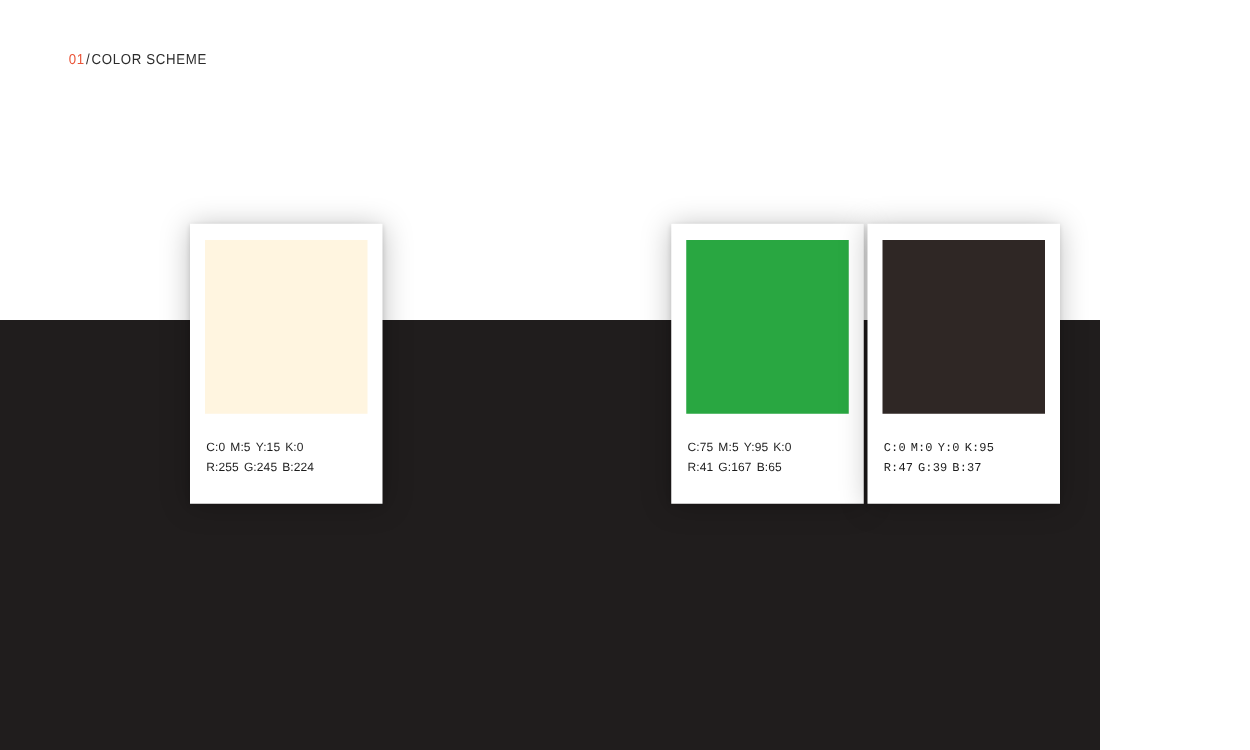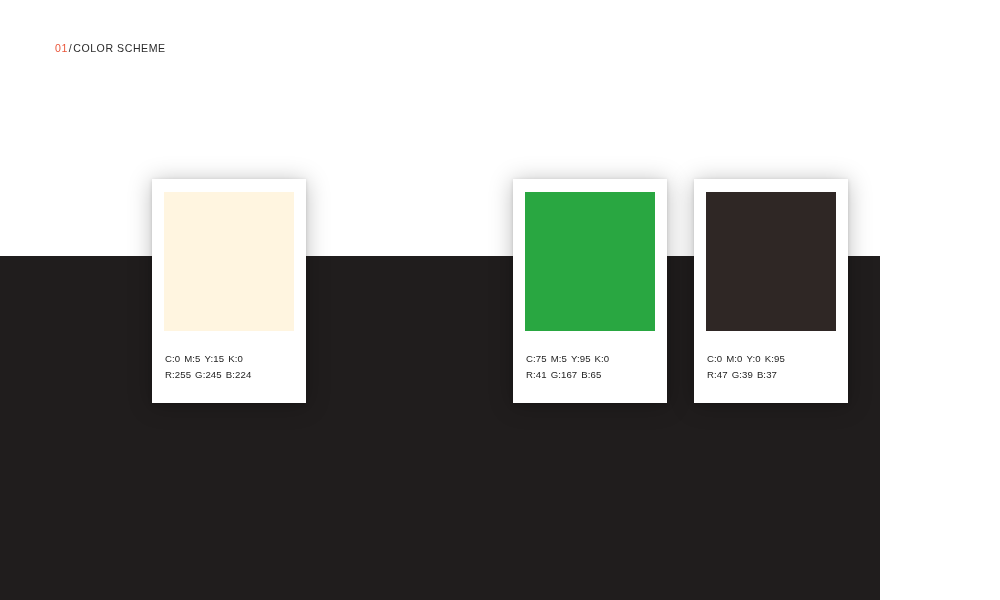--- a/index.html
+++ b/index.html
@@ -70,22 +70,22 @@
     position: absolute;
     top: 179px;
     width: 154px;
     height: 224px;
     background: #ffffff;
     box-shadow: 0 2px 22px rgba(0,0,0,0.26), 0 1px 4px rgba(0,0,0,0.14);
   }
 
   .card.c1 { left: 152px; }
   .card.c2 { left: 332px; }
-  .card.c3 { left: 513px; }
-  .card.c4 { left: 694px; }
+  .card.c3 { left: 537px; }
+  .card.c4 { left: 694px; font-family: Liberation Mono, monospace; }
 
   .swatch {
     position: absolute;
     left: 12px;
     top: 13px;
     width: 130px;
     height: 139px;
   }
 
   .card-caption {

